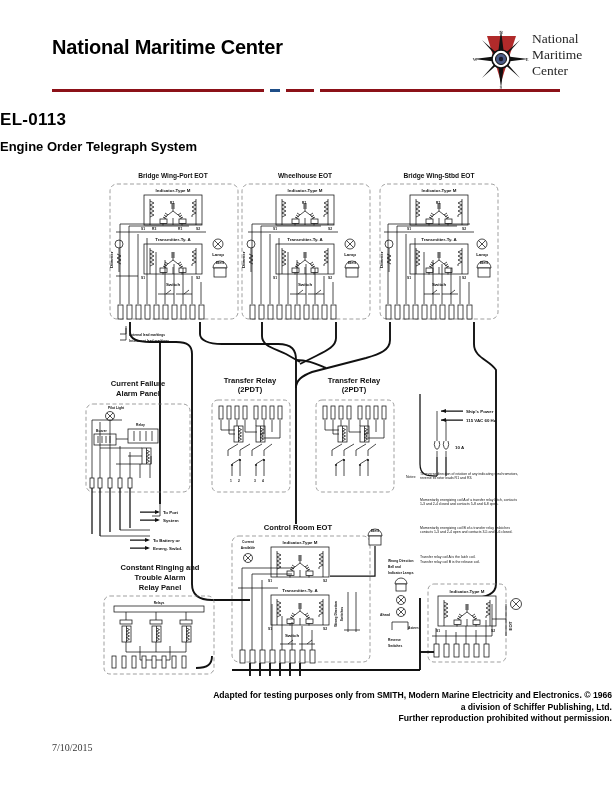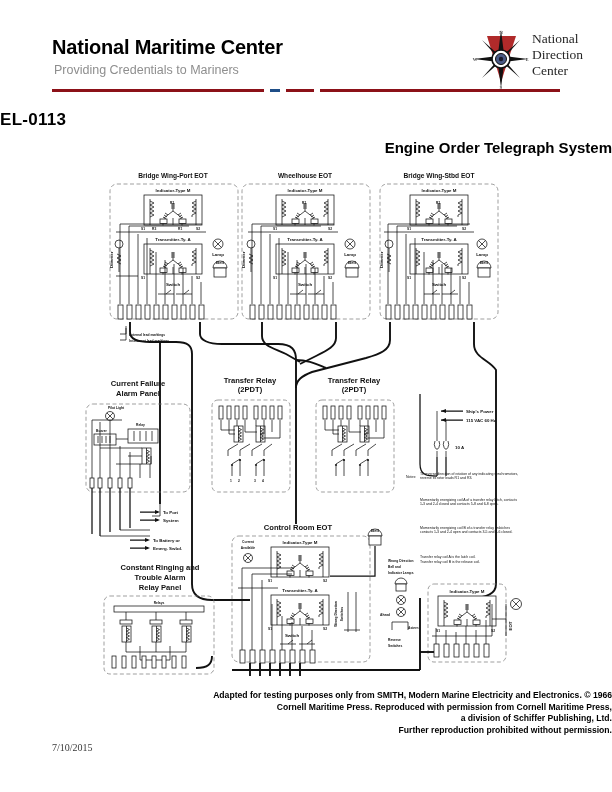--- a/index.html
+++ b/index.html
@@ -28,22 +28,22 @@
   #rule-wrap{position:absolute;left:52px;top:88px;width:508px;height:5px;}
   .rule-seg{position:absolute;top:1px;height:2.6px;background:#8C1118;}
   .rule-blue{position:absolute;top:1px;height:2.6px;background:#1F4E87;}
 
   
   #doc-no{
     position:absolute;left:0;top:110px;width:612px;
     font-size:17px;font-weight:bold;letter-spacing:0.3px;
   }
   #doc-title{
-    position:absolute;left:0;top:139px;width:612px;text-align:right;
-    font-size:15px;font-weight:bold;
+    position:absolute;left:0;top:139px;width:612px;text-align:left;
+    font-size:13px;font-weight:bold;
   }
 
   
   #diagram{position:absolute;left:0px;top:164px;width:513px;height:520px;}
   #diagram svg{display:block;}
 
   
   #footer{
     position:absolute;left:0;top:690px;width:612px;text-align:right;
     font-size:8.6px;font-weight:bold;line-height:11.6px;
@@ -52,21 +52,20 @@
     position:absolute;left:52px;top:742px;
     font-family:"Liberation Serif", serif;font-size:10px;color:#3a3a3a;
   }
 </style>
 </head>
 <body>
 
 <div id="header">
 
   <div id="brand-title">National Maritime Center</div>
-  <div id="brand-sub">Providing Credentials to Mariners</div>
 
   <div id="logo">
     <div id="logo-mark">
       <svg width="58" height="62" viewBox="0 0 58 62">
         <polygon points="12,6 46,6 46,56 12,56" fill="#ffffff"></polygon>
         <polygon points="15,8 44,8 29,54" fill="#B02A2A"></polygon>
         <g fill="#111111">
           <polygon points="29,2 32,26 29,30 26,26"></polygon>
           <polygon points="29,60 32,36 29,32 26,36"></polygon>
           <polygon points="2,31 26,28 30,31 26,34"></polygon>
@@ -80,21 +79,21 @@
         <circle cx="29" cy="31" r="5.5" fill="#4a5a86" stroke="#111" stroke-width="1"></circle>
         <circle cx="29" cy="31" r="2.2" fill="#1a1a2a"></circle>
         <text x="29" y="6" font-family="Liberation Serif, serif" font-size="5" text-anchor="middle" fill="#111">N</text>
         <text x="29" y="61" font-family="Liberation Serif, serif" font-size="5" text-anchor="middle" fill="#111">S</text>
         <text x="3" y="33" font-family="Liberation Serif, serif" font-size="5" text-anchor="middle" fill="#111">W</text>
         <text x="55" y="33" font-family="Liberation Serif, serif" font-size="5" text-anchor="middle" fill="#111">E</text>
       </svg>
     </div>
     <div id="logo-text">
       <div>National</div>
-      <div>Direction</div>
+      <div>Maritime</div>
       <div>Center</div>
     </div>
   </div>
 
   <div id="rule-wrap">
     <div class="rule-seg" style="left:0;width:212px;"></div>
     <div class="rule-blue" style="left:218px;width:10px;"></div>
     <div class="rule-seg" style="left:234px;width:28px;"></div>
     <div class="rule-seg" style="left:268px;width:240px;"></div>
   </div>
@@ -542,18 +541,17 @@
   </g>
   <path class="pl" d="M436,464 l0,16 M446,466 l0,14 M456,468 l0,12 M466,462 l0,18 M476,466 l0,14 M486,456 l0,24"></path>
   <path class="pl" d="M432,472 l60,0 M492,440 l0,32 M506,440 l0,32 M492,455 l14,0"></path>
   <path class="plT" d="M420,488 L434,488"></path>
 
 </svg>
 </div>
 
 <div id="footer">
   <div>Adapted for testing purposes only from SMITH, Modern Marine Electricity and Electronics. © 1966</div>
-  <div>Cornell Maritime Press. Reproduced with permission from Cornell Maritime Press,</div>
   <div>a division of Schiffer Publishing, Ltd.</div>
   <div>Further reproduction prohibited without permission.</div>
 </div>
 
 <div id="date-stamp">7/10/2015</div>
 
 </body></html>

